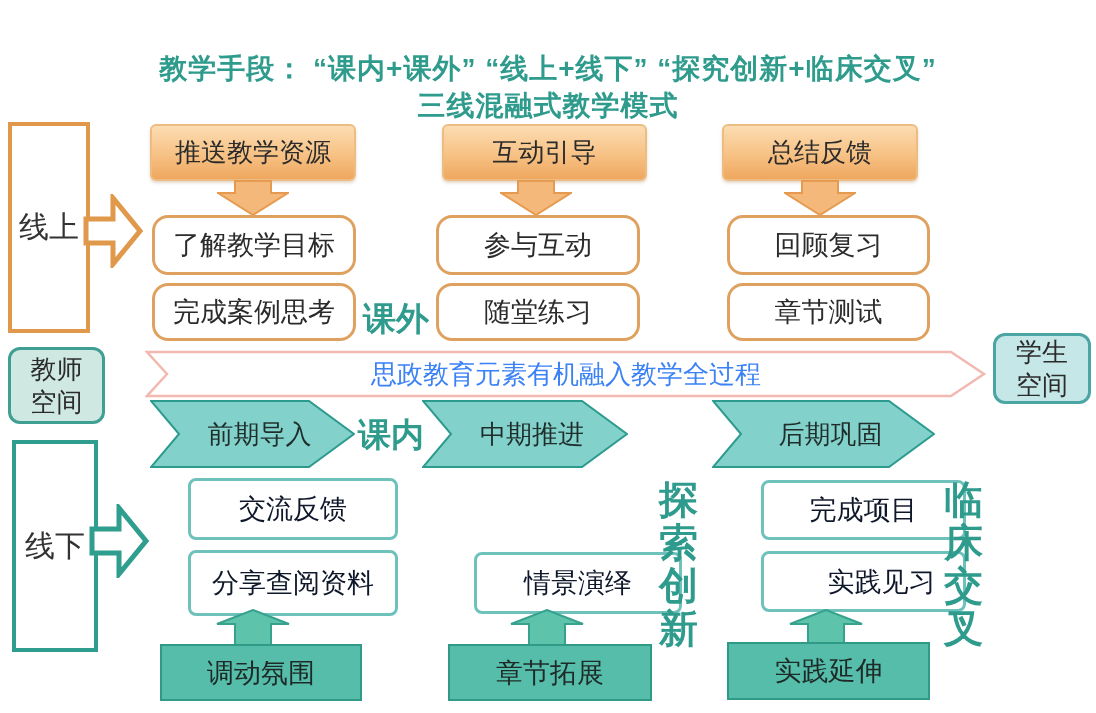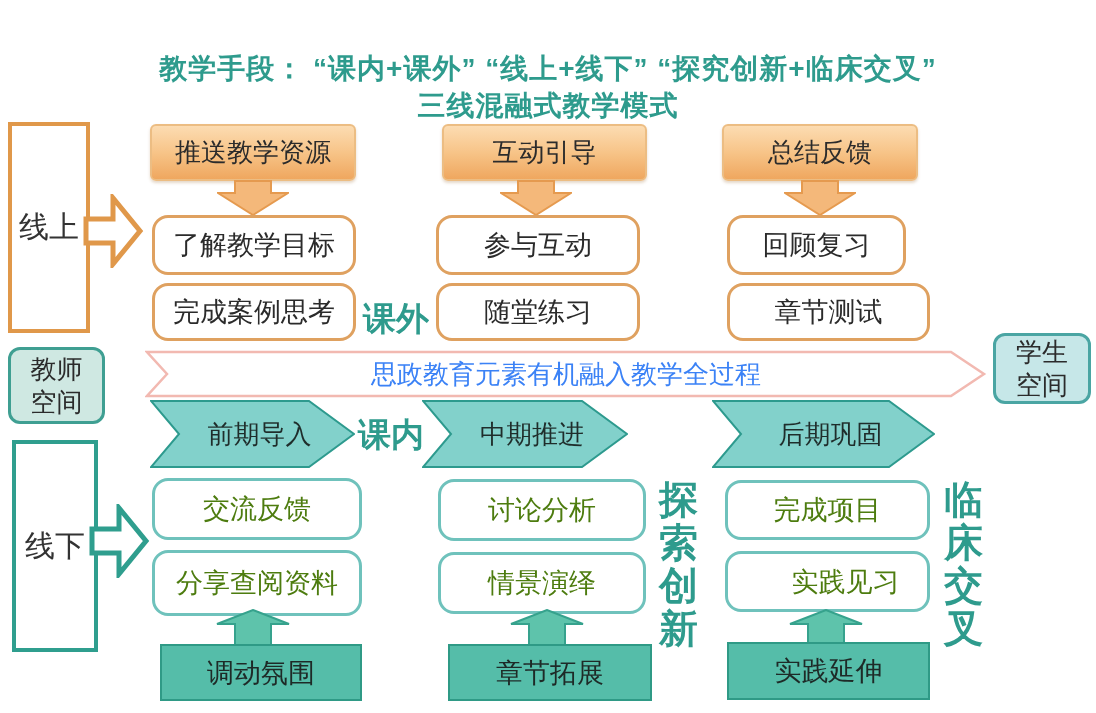--- a/index.html
+++ b/index.html
@@ -15,21 +15,21 @@
   .side-rect-teal{background:#fff;border:4px solid #2f9e8e;text-align:right;}
   .side-text{font-size:30px;color:#333;}
   .space-box{border-radius:12px;text-align:center;}
   .space-box span{display:inline-block;width:58px;font-size:26px;line-height:33px;word-break:break-all;color:#2b2b2b;}
   
   .hdr{background:linear-gradient(180deg,#fcdcb2 0%,#f7c488 50%,#efa75f 100%);
        border:2px solid #ecbd83;border-radius:6px;font-size:26px;color:#2b2b2b;
        box-shadow:0 2px 3px rgba(150,100,40,.25);}
   .obox{background:#fff;border:3px solid #dfa160;border-radius:16px;font-size:27px;color:#2b2b2b;}
   
-  .tbox{background:#fff;border:3.5px solid #6fc2bc;border-radius:16px;font-size:27px;color:#4d7c0f;}
+  .tbox{background:#fff;border:3.5px solid #6fc2bc;border-radius:8px;font-size:27px;color:#0f172a;margin-left:36px;}
   .support{background:#55bda9;border:2.5px solid #2f9a86;font-size:27px;color:#1e2a27;}
   .chev-label{position:absolute;inset:0;display:flex;align-items:center;justify-content:center;
               font-size:26px;color:#1f2d2b;padding-left:14px;}
   .section-label{font-weight:700;font-size:33px;color:#2e9b8d;}
   .vlabel{width:36px;font-weight:700;font-size:39px;line-height:43px;color:#2e9b8d;word-break:break-all;text-align:center;}
   .banner-text{position:absolute;inset:0;display:flex;align-items:center;justify-content:center;
                font-size:26px;color:#3b82f6;}
   svg{display:block;}
 </style>
 </head>
@@ -83,21 +83,21 @@
   </div>
   <div class="abs obox flex" style="left:436px;top:215px;width:204px;height:60px;">参与互动</div>
   <div class="abs obox flex" style="left:436px;top:283px;width:204px;height:58px;">随堂练习</div>
 
   <div class="abs hdr flex" style="left:722px;top:124px;width:196px;height:57px;">总结反馈</div>
   <div class="abs" style="left:784px;top:180px;">
     <svg width="72" height="36" viewBox="0 0 72 36">
       <polygon points="18,1 54,1 54,13 71,13 36,35 1,13 18,13" fill="#f4b87a" stroke="#e59a4f" stroke-width="2"></polygon>
     </svg>
   </div>
-  <div class="abs obox flex" style="left:727px;top:215px;width:179px;height:60px;">回顾复习</div>
+  <div class="abs obox flex" style="left:727px;top:215px;width:203px;height:60px;">回顾复习</div>
   <div class="abs obox flex" style="left:727px;top:283px;width:203px;height:58px;">章节测试</div>
 
   <div class="abs section-label" style="left:363px;top:297px;">课外</div>
 
   <div class="abs" style="left:145px;top:350px;width:842px;height:48px;">
     <svg width="842" height="48" viewBox="0 0 842 48">
       <polygon points="2,2 806,2 839,24 806,46 2,46 22,24" fill="#ffffff" stroke="#f2b9b1" stroke-width="2.5"></polygon>
     </svg>
     <div class="banner-text">思政教育元素有机融入教学全过程</div>
   </div>
@@ -118,21 +118,20 @@
   <div class="abs" style="left:712px;top:400px;width:223px;height:68px;">
     <svg width="223" height="68" viewBox="0 0 223 68">
       <polygon points="1,1 177,1 222,34 177,67 1,67 29,34" fill="#82d1cb" stroke="#2d9a8e" stroke-width="2"></polygon>
     </svg>
     <div class="chev-label">后期巩固</div>
   </div>
 
   <div class="abs tbox flex" style="left:152px;top:478px;width:210px;height:62px;">交流反馈</div>
   <div class="abs tbox flex" style="left:152px;top:550px;width:210px;height:66px;">分享查阅资料</div>
 
-  <div class="abs tbox flex" style="left:438px;top:479px;width:208px;height:62px;">讨论分析</div>
   <div class="abs tbox flex" style="left:438px;top:552px;width:208px;height:62px;">情景演绎</div>
 
   <div class="abs tbox flex" style="left:725px;top:480px;width:205px;height:60px;">完成项目</div>
   <div class="abs tbox flex" style="left:725px;top:551px;width:205px;height:61px;padding-left:36px;">实践见习</div>
 
   <div class="abs vlabel" style="left:659px;top:478px;">探索创新</div>
   <div class="abs vlabel" style="left:944px;top:478px;">临床交叉</div>
 
   <div class="abs" style="left:215px;top:609px;">
     <svg width="76" height="37" viewBox="0 0 76 37">

